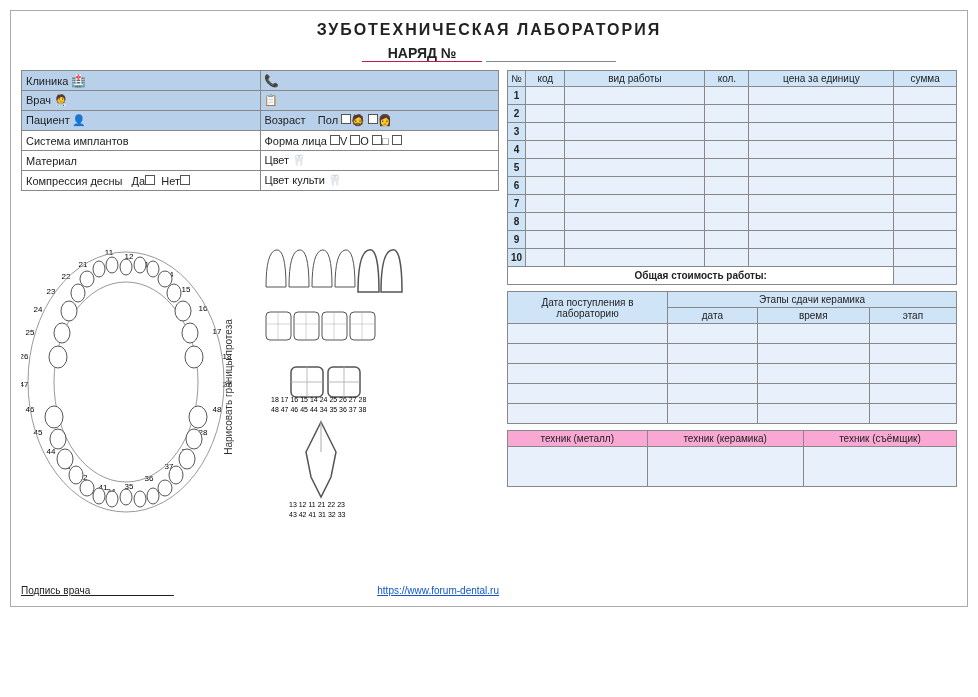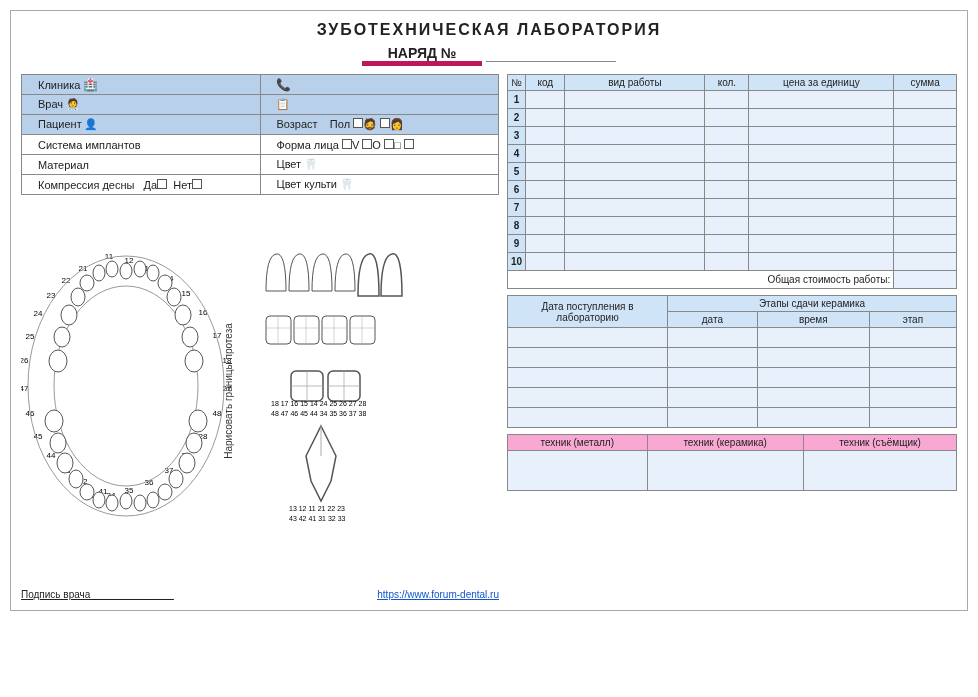--- a/index.html
+++ b/index.html
@@ -27,21 +27,21 @@
       letter-spacing: 2px;
       margin-bottom: 2px;
     }
     .subtitle {
       text-align: center;
       font-size: 14px;
       font-weight: bold;
       margin-bottom: 4px;
     }
     .subtitle span {
-      border-bottom: 5px solid #be185d;
+      border-bottom: 1px solid #be185d;
       display: inline-block;
       min-width: 120px;
     }
     .main-layout {
       display: flex;
       gap: 8px;
     }
     .left-section {
       flex: 1;
       display: flex;
@@ -55,21 +55,21 @@
       gap: 6px;
     }
     
     .info-table {
       border-collapse: collapse;
       width: 100%;
       border: 1px solid #888;
     }
     .info-table td {
       border: 1px solid #888;
-      padding: 2px 16px;
+      padding: 2px 4px;
       height: 20px;
     }
     .info-table .blue-bg {
       background-color: #b8d0ea;
     }
     
     .work-table {
       border-collapse: collapse;
       width: 100%;
       font-size: 10px;
@@ -91,22 +91,21 @@
     .work-table td.data-cell {
       background-color: #e8f0fb;
       height: 18px;
     }
     .work-table td.vid-work {
       width: 140px;
       text-align: left;
     }
     .total-row td {
       background-color: #fff;
-      text-align: right;
-      font-weight: normal;
+      font-weight: bold;
     }
     
     .dental-diagram {
       position: relative;
       width: 100%;
       height: 380px;
       margin-top: 2px;
     }
     .diagram-label {
       position: absolute;

